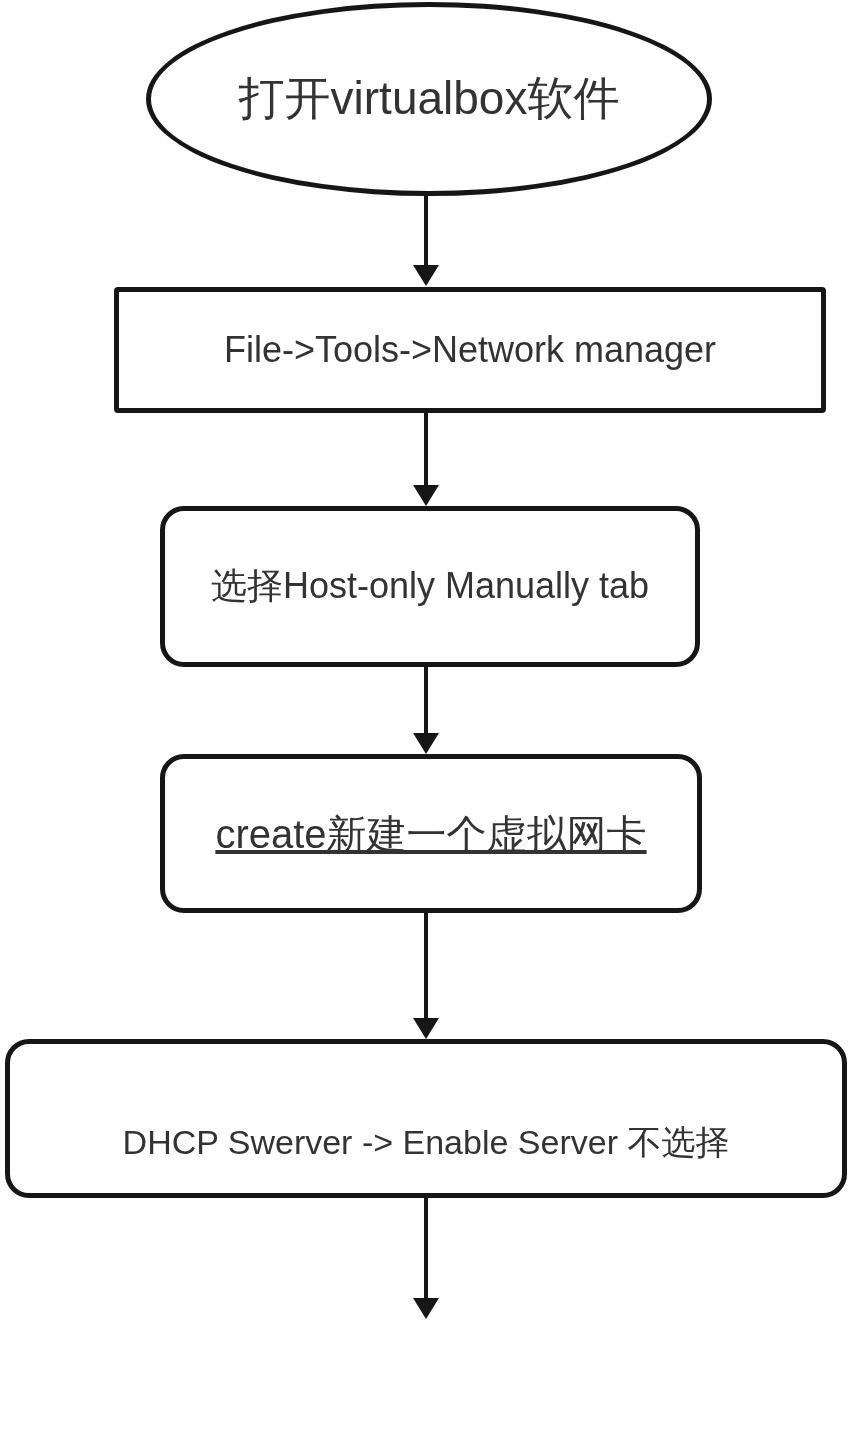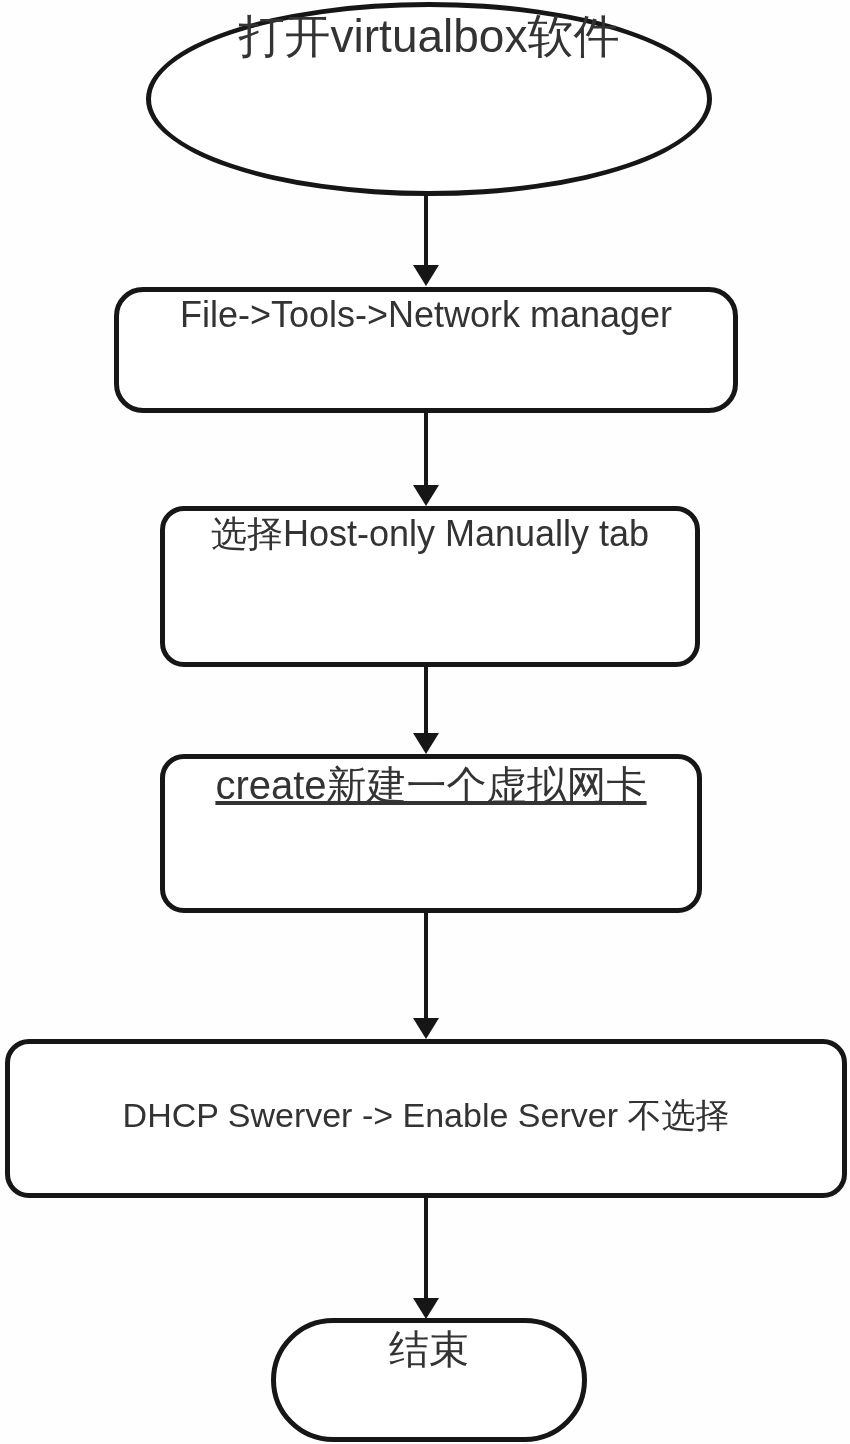--- a/index.html
+++ b/index.html
@@ -15,37 +15,38 @@
     background: #fefefe;
     overflow: hidden;
   }
   .node {
     position: absolute;
     box-sizing: border-box;
     border: 5px solid #161616;
     background: #ffffff;
     color: #333333;
     display: flex;
+    align-items: center;
     justify-content: center;
     text-align: center;
     line-height: 1.3;
   }
   .ellipse { border-radius: 50%; }
   .rect    { border-radius: 24px; }
   .stadium { border-radius: 62px; }
 
   .node-start {
     left: 146px; top: 2px;
     width: 566px; height: 194px;
     font-size: 46px;
   }
   .node-step1 {
     left: 114px; top: 287px;
-    width: 624px; height: 126px;
-    border-radius: 29px;
+    width: 712px; height: 126px;
+    border-radius: 4px;
     font-size: 36px;
   }
   .node-step2 {
     left: 160px; top: 506px;
     width: 540px; height: 161px;
     font-size: 36px;
   }
   .node-step3 {
     left: 160px; top: 754px;
     width: 542px; height: 159px;
@@ -128,17 +129,14 @@
 
   <div class="node rect node-step4">
     <span>
       <br>
       <span>DHCP Swerver -&gt; Enable Server 不选择</span>
     </span>
   </div>
 
   <div class="arrow arrow-5"></div>
 
-  <div class="node stadium node-end">
-    <span>结束</span>
-  </div>
 
 </div>
 
 </body></html>

